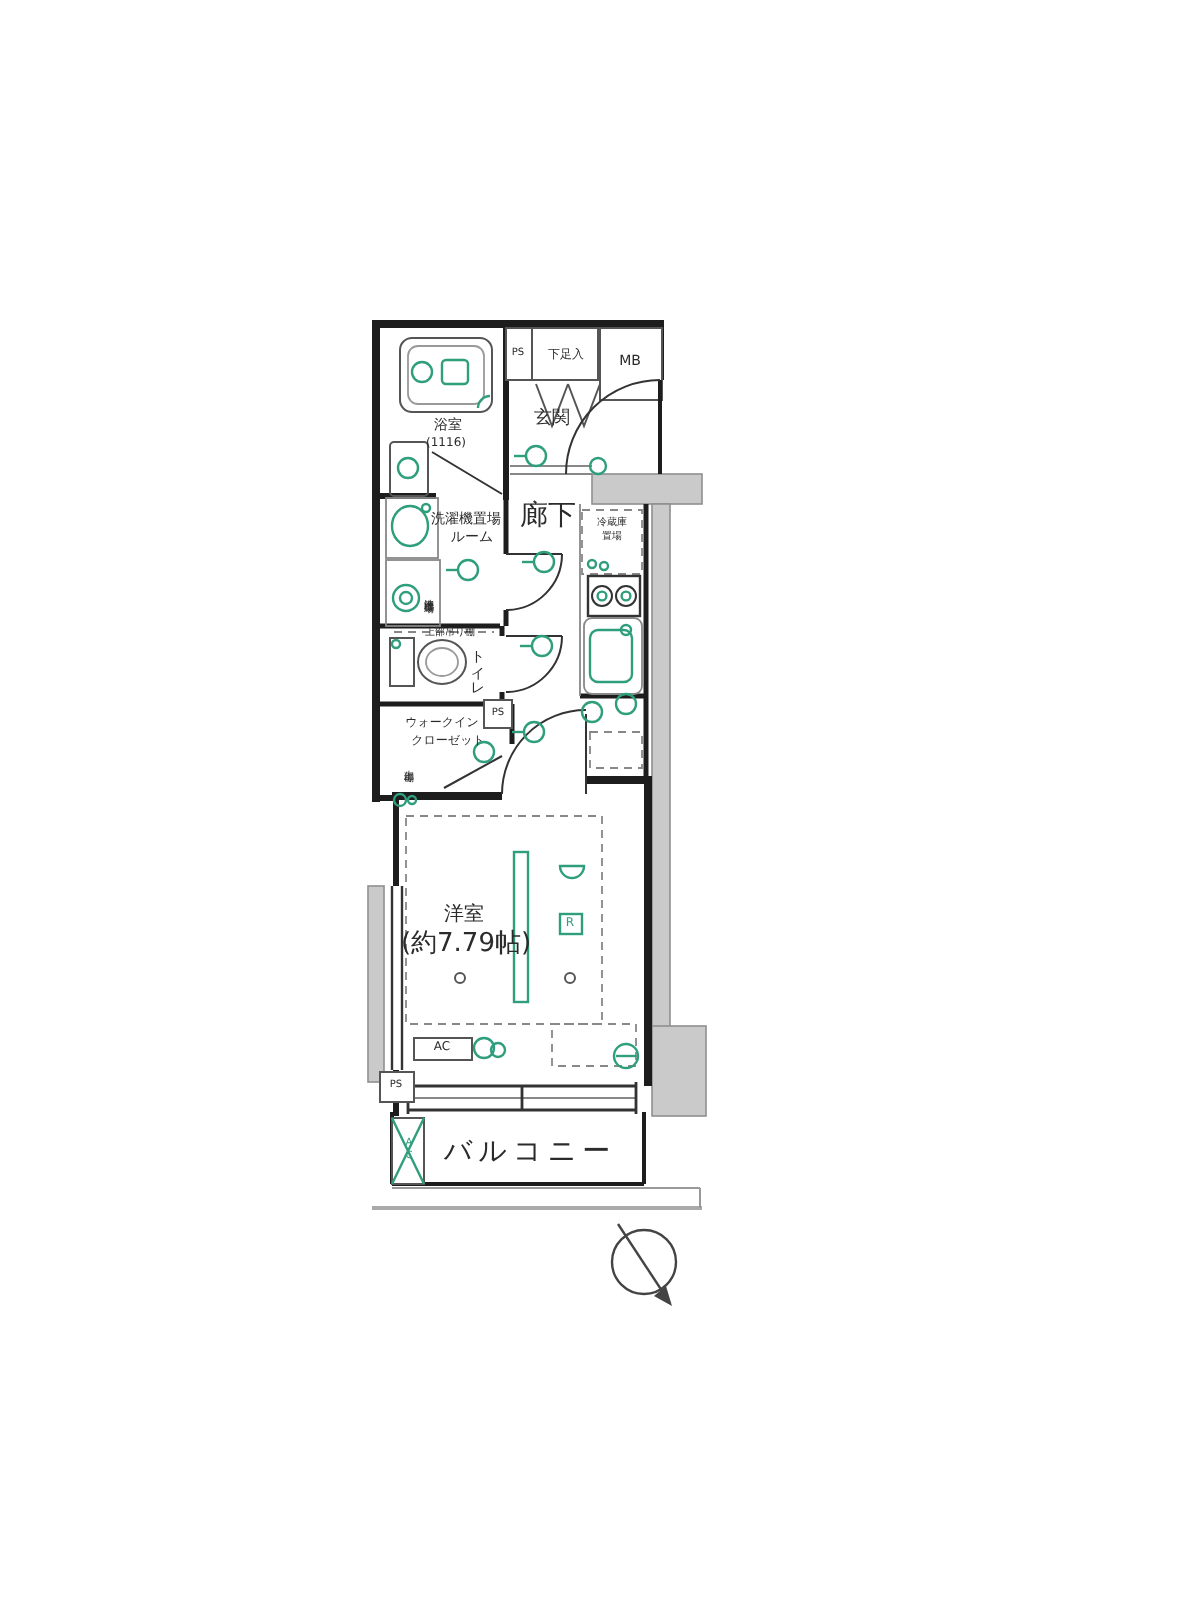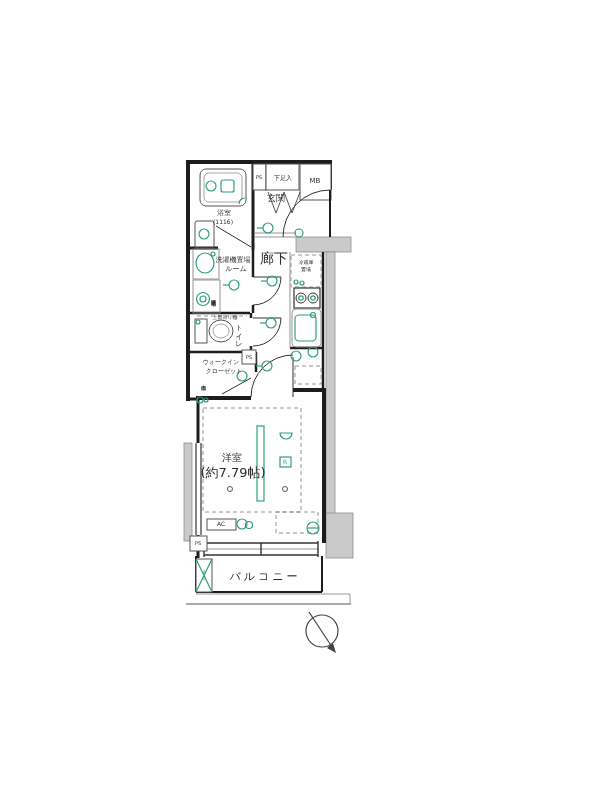--- a/index.html
+++ b/index.html
@@ -222,34 +222,34 @@
       <path d="M309,612 L334,650" stroke="#444" stroke-width="1.2" fill="none"></path>
       <polygon points="336,653 333,643 327,648" fill="#444"></polygon>
     </g>
   </svg>
 
   <div class="lbl" style="left:224px;top:213px;font-size:7px">浴室</div>
   <div class="lbl" style="left:223px;top:222px;font-size:6px">(1116)</div>
   <div class="lbl" style="left:259px;top:177px;font-size:5px">PS</div>
   <div class="lbl" style="left:283px;top:178px;font-size:6px">下足入</div>
   <div class="lbl" style="left:315px;top:181px;font-size:7px">MB</div>
-  <div class="lbl" style="left:276px;top:198px;font-size:9px">玄関</div>
+  <div class="lbl" style="left:276px;top:210px;font-size:9px">玄関</div>
   <div class="lbl" style="left:274px;top:258px;font-size:14px">廊下</div>
   <div class="lbl" style="left:233px;top:260px;font-size:7px">洗濯機置場</div>
   <div class="lbl" style="left:236px;top:269px;font-size:7px">ルーム</div>
   <div class="lbl" style="left:306px;top:262px;font-size:5px">冷蔵庫</div>
   <div class="lbl" style="left:306px;top:269px;font-size:5px">置場</div>
   <div class="lbl v" style="left:213px;top:296px;font-size:5px">洗濯機置場</div>
   <div class="lbl" style="left:225px;top:317px;font-size:5px">上部吊り棚</div>
   <div class="lbl v" style="left:238px;top:332px;font-size:7px">トイレ</div>
   <div class="lbl" style="left:221px;top:362px;font-size:6px">ウォークイン</div>
   <div class="lbl" style="left:224px;top:371px;font-size:6px">クローゼット</div>
   <div class="lbl" style="left:249px;top:357px;font-size:5px">PS</div>
   <div class="lbl v" style="left:203px;top:381px;font-size:5px">上部棚</div>
   <div class="lbl" style="left:232px;top:458px;font-size:10px">洋室</div>
   <div class="lbl" style="left:233px;top:472px;font-size:13px">(約7.79帖)</div>
   <div class="lbl green" style="left:285px;top:462px;font-size:6px">R</div>
   <div class="lbl" style="left:221px;top:524px;font-size:6px">AC</div>
   <div class="lbl" style="left:198px;top:543px;font-size:5px">PS</div>
   <div class="lbl v green" style="left:204px;top:575px;font-size:5px">AC</div>
-  <div class="lbl ls" style="left:265px;top:576px;font-size:11px">バルコニー</div>
+  <div class="lbl ls" style="left:265px;top:576px;font-size:14px">バルコニー</div>
 
 </div>
 
 </body></html>

